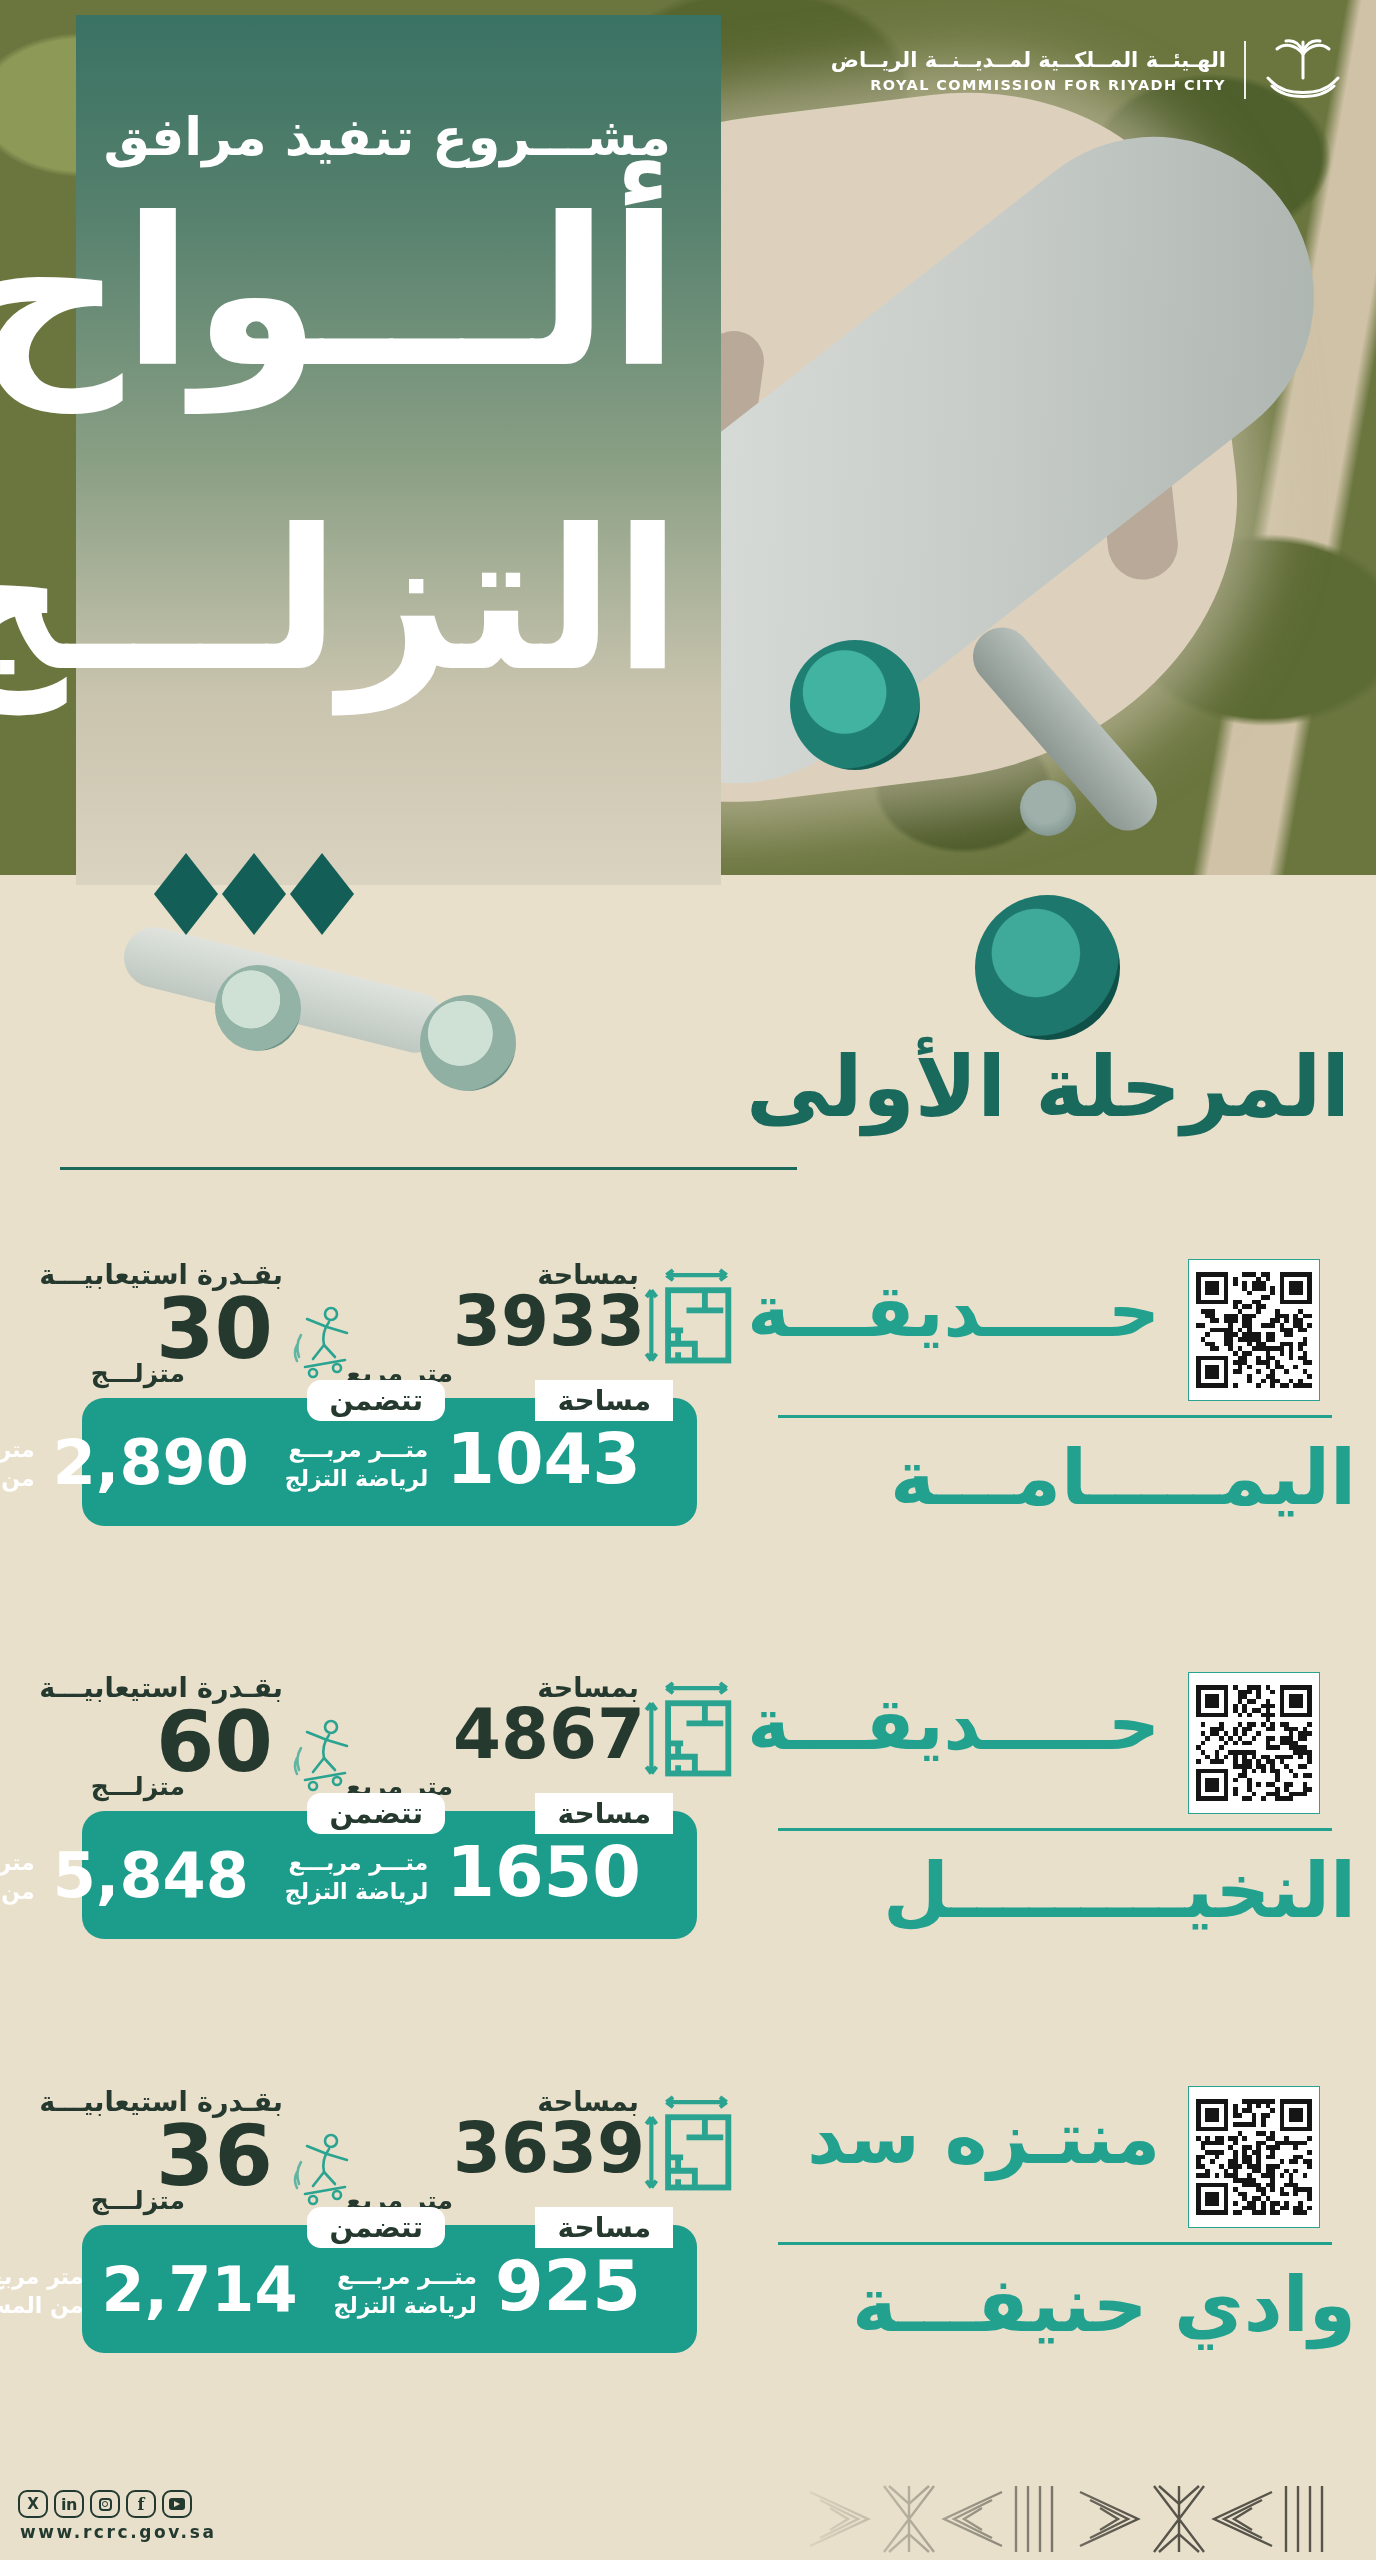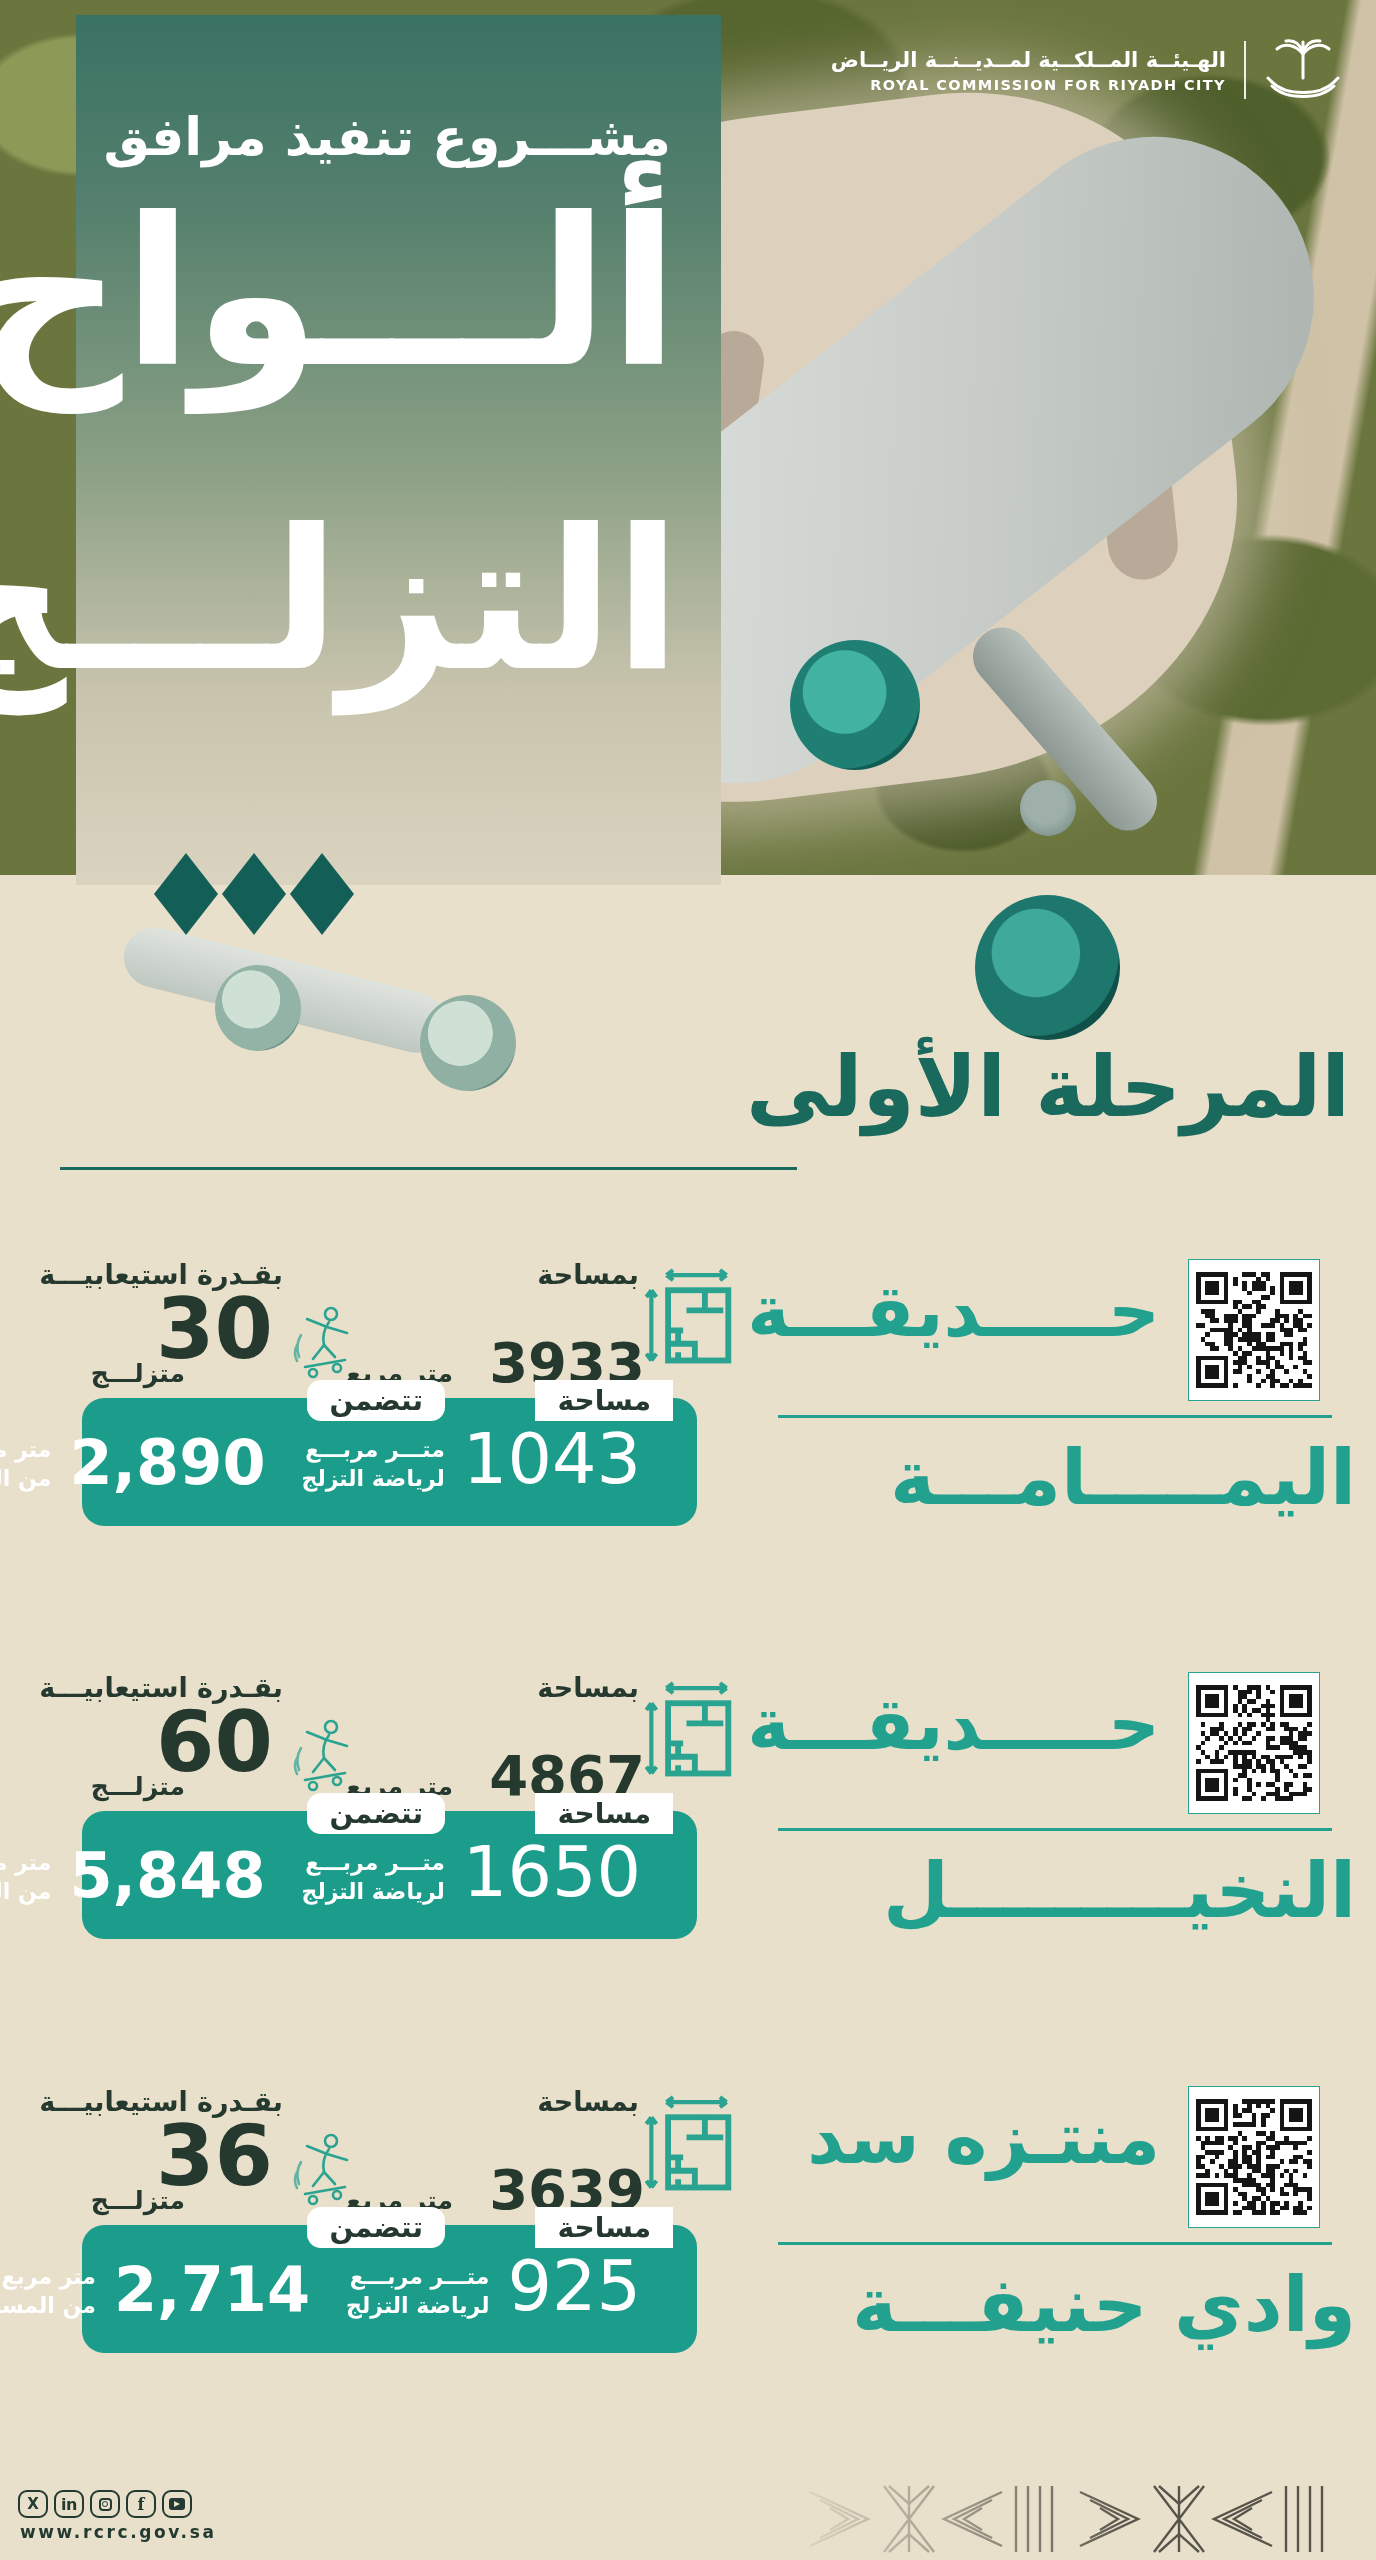--- a/index.html
+++ b/index.html
@@ -80,34 +80,34 @@
      padding:7px;box-sizing:border-box;}
   .qrbox svg{width:100%;height:100%;}
   .nline1{right:196px;top:10px;color:#22a18f;font-size:72px;font-weight:700;white-space:nowrap;line-height:1.3;}
   .nrule{right:24px;left:6px;top:160px;height:3px;background:#22a18f;}
   .nline2{right:0;top:172px;color:#22a18f;font-size:76px;font-weight:700;white-space:nowrap;line-height:1.35;}
 
   .pstats{left:80px;top:0;width:655px;height:300px;}
   .slabel{color:#25392f;font-size:27px;font-weight:700;white-space:nowrap;}
   .sval{color:#25392f;font-weight:700;line-height:1;white-space:nowrap;}
   .area-label{right:96px;top:4px;}
-  .area-value{right:90px;top:32px;font-size:56px;margin-top:48px;}
+  .area-value{right:90px;top:32px;font-size:69px;}
   .area-unit{right:282px;top:104px;font-size:25px;}
   .cap-label{right:452px;top:4px;}
   .cap-value{right:462px;top:32px;font-size:84px;}
   .cap-unit{right:550px;top:104px;font-size:25px;}
   .plan-ico{right:0;top:6px;width:92px;height:112px;}
   .skate-ico{right:378px;top:50px;width:66px;height:88px;}
 
   .banner{left:2px;top:143px;width:615px;height:128px;background:#1c9d8c;border-radius:22px;
      display:flex;direction:rtl;align-items:flex-start;gap:18px;padding:26px 56px 0 24px;box-sizing:border-box;}
   .tag{position:absolute;top:-18px;background:#fff;color:#25392f;font-size:28px;font-weight:700;
      padding:3px 22px;line-height:1.25;white-space:nowrap;}
   .tag-area{right:24px;} .tag-inc{right:252px;border-radius:14px;}
-  .bval{color:#fff;font-size:70px;font-weight:400;line-height:1;}
+  .bval{color:#fff;font-size:70px;font-weight:700;line-height:1;}
   .bval2{color:#fff;font-size:62px;font-weight:700;line-height:1;padding-top:8px;}
   .bunit{display:flex;flex-direction:column;color:#fff;font-size:22px;font-weight:700;
      line-height:1.3;text-align:right;padding-top:12px;white-space:nowrap;}
   .bdiv{width:2px;height:62px;background:rgba(255,255,255,.85);margin-top:10px;}
 
   
   .social{left:18px;top:2490px;display:flex;gap:6px;direction:ltr;}
   .sicon{width:30px;height:28px;border:2.6px solid #233a30;border-radius:9px;display:grid;
      place-items:center;color:#233a30;font-weight:700;box-sizing:border-box;}
   .sx{font-size:15px;} .sin{font-size:16px;letter-spacing:-.5px;}

